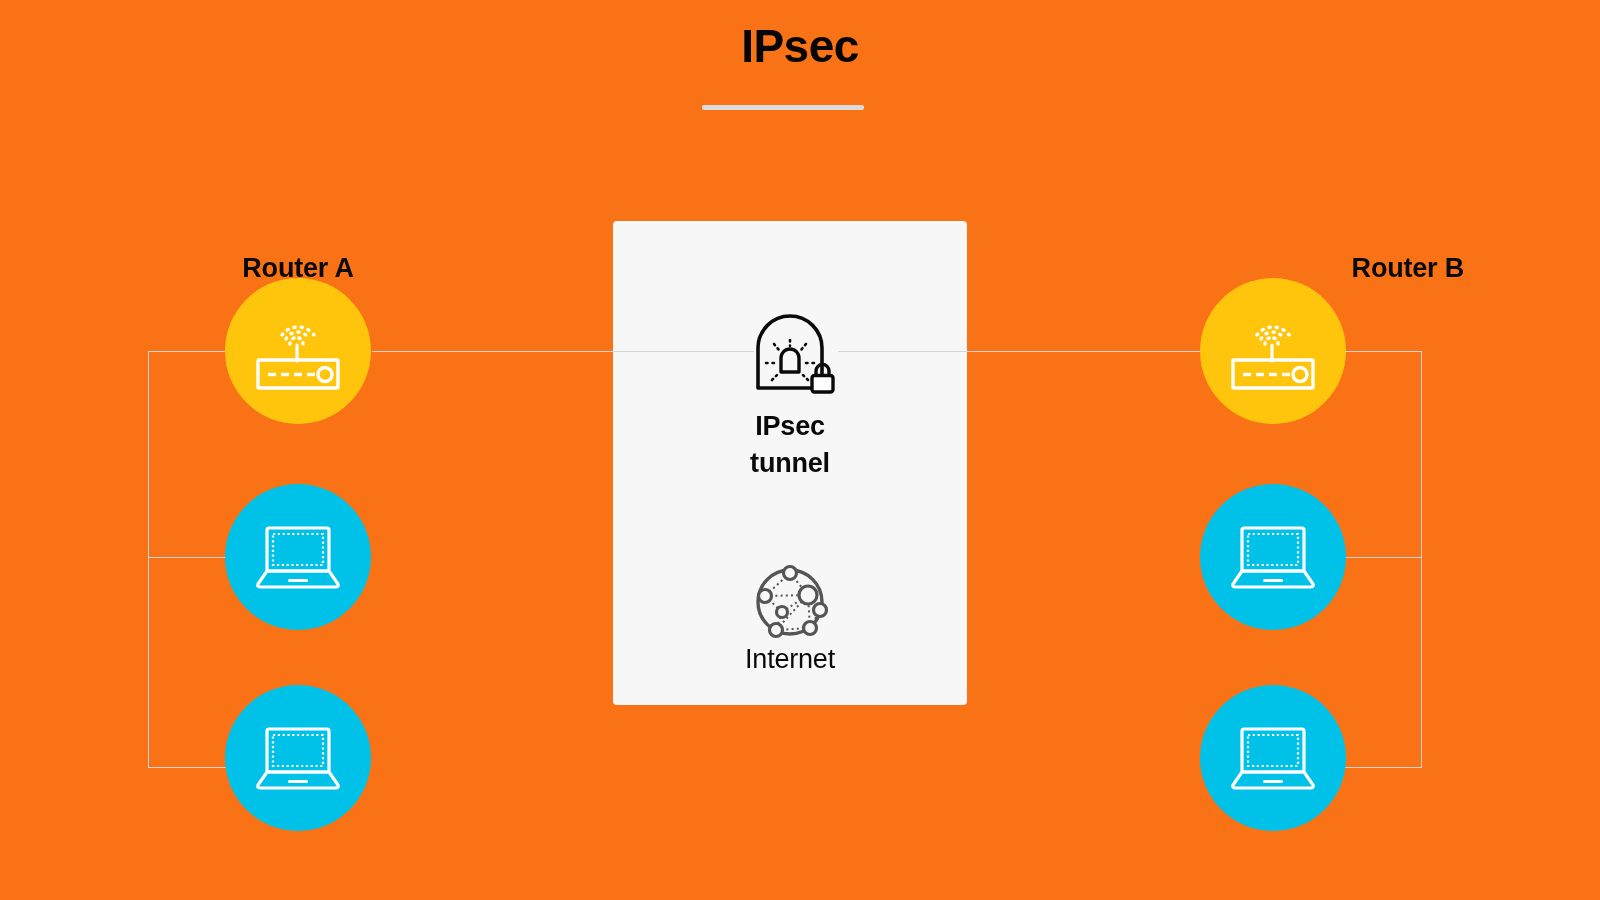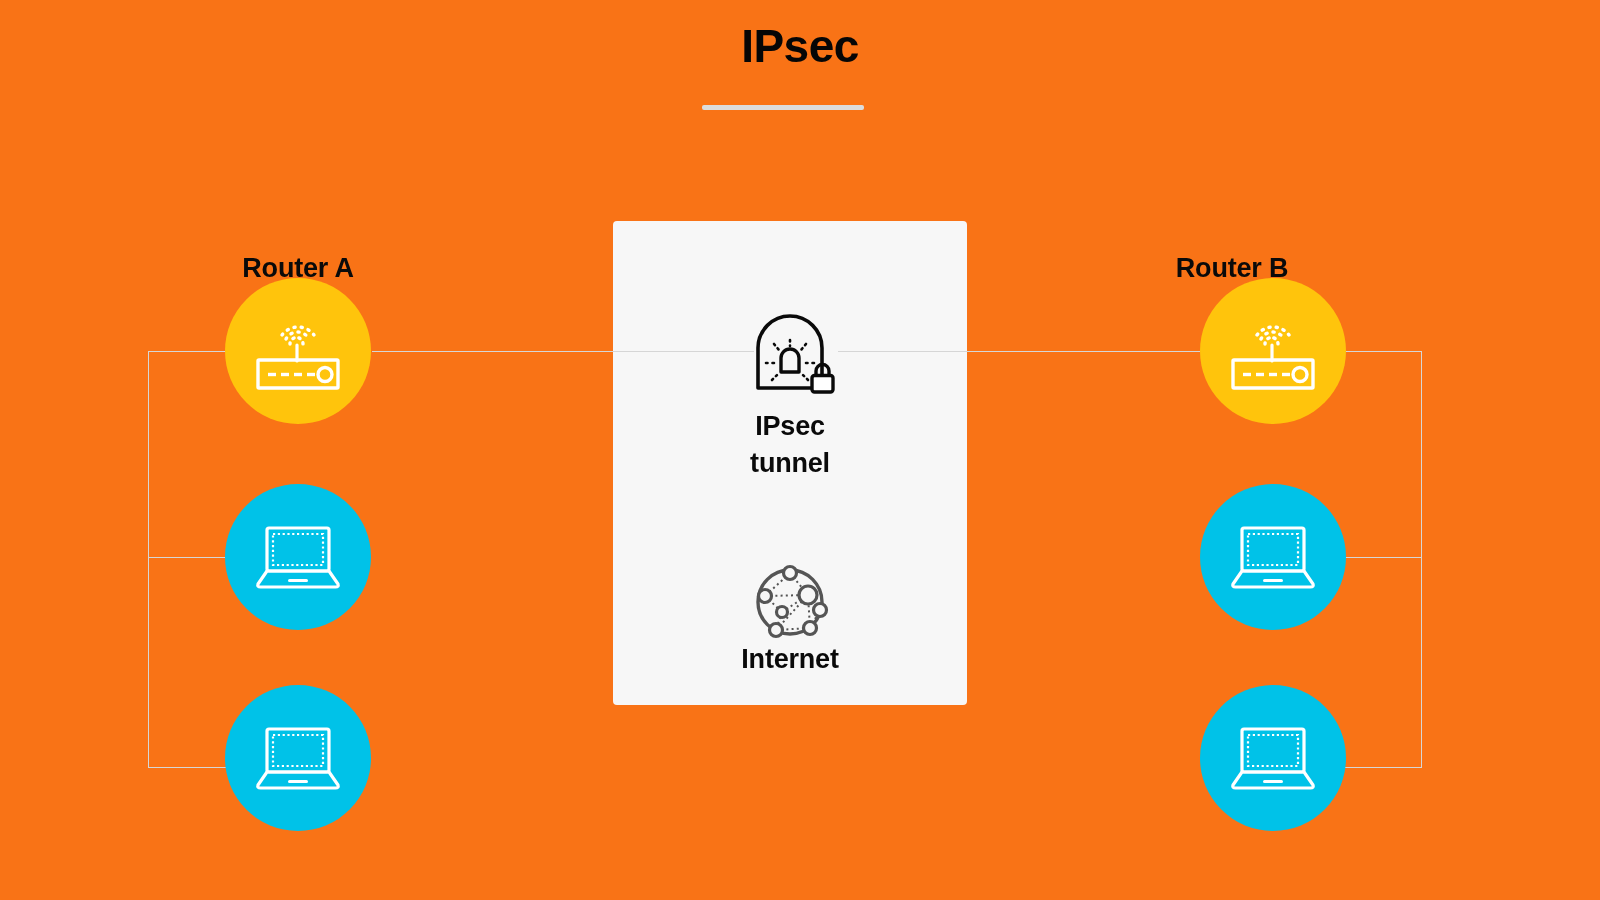--- a/index.html
+++ b/index.html
@@ -49,21 +49,21 @@
     top: 223px;
     width: 300px;
     text-align: center;
     font-size: 27px;
     font-weight: 700;
     letter-spacing: -0.2px;
     color: #0a0a0a;
     margin-top: 30px;
   }
   .group-label.left  { left: 148px; }
-  .group-label.right { left: 1082px; }
+  .group-label.right { left: 1164px; text-align: right; }
 
   
   .center-panel {
     position: absolute;
     left: 613px;
     top: 221px;
     width: 354px;
     height: 484px;
     background: #f7f7f7;
     border-radius: 4px;
@@ -123,21 +123,21 @@
     width: 80px;
     height: 80px;
   }
   .internet-label {
     position: absolute;
     left: 640px;
     top: 644px;
     width: 300px;
     text-align: center;
     font-size: 27px;
-    font-weight: 700;
+    font-weight: 400;
     letter-spacing: -0.2px;
     color: #0a0a0a;
   }
 </style>
 </head>
 <body>
 
 <div id="stage">
 
   <div class="title">IPsec</div>

